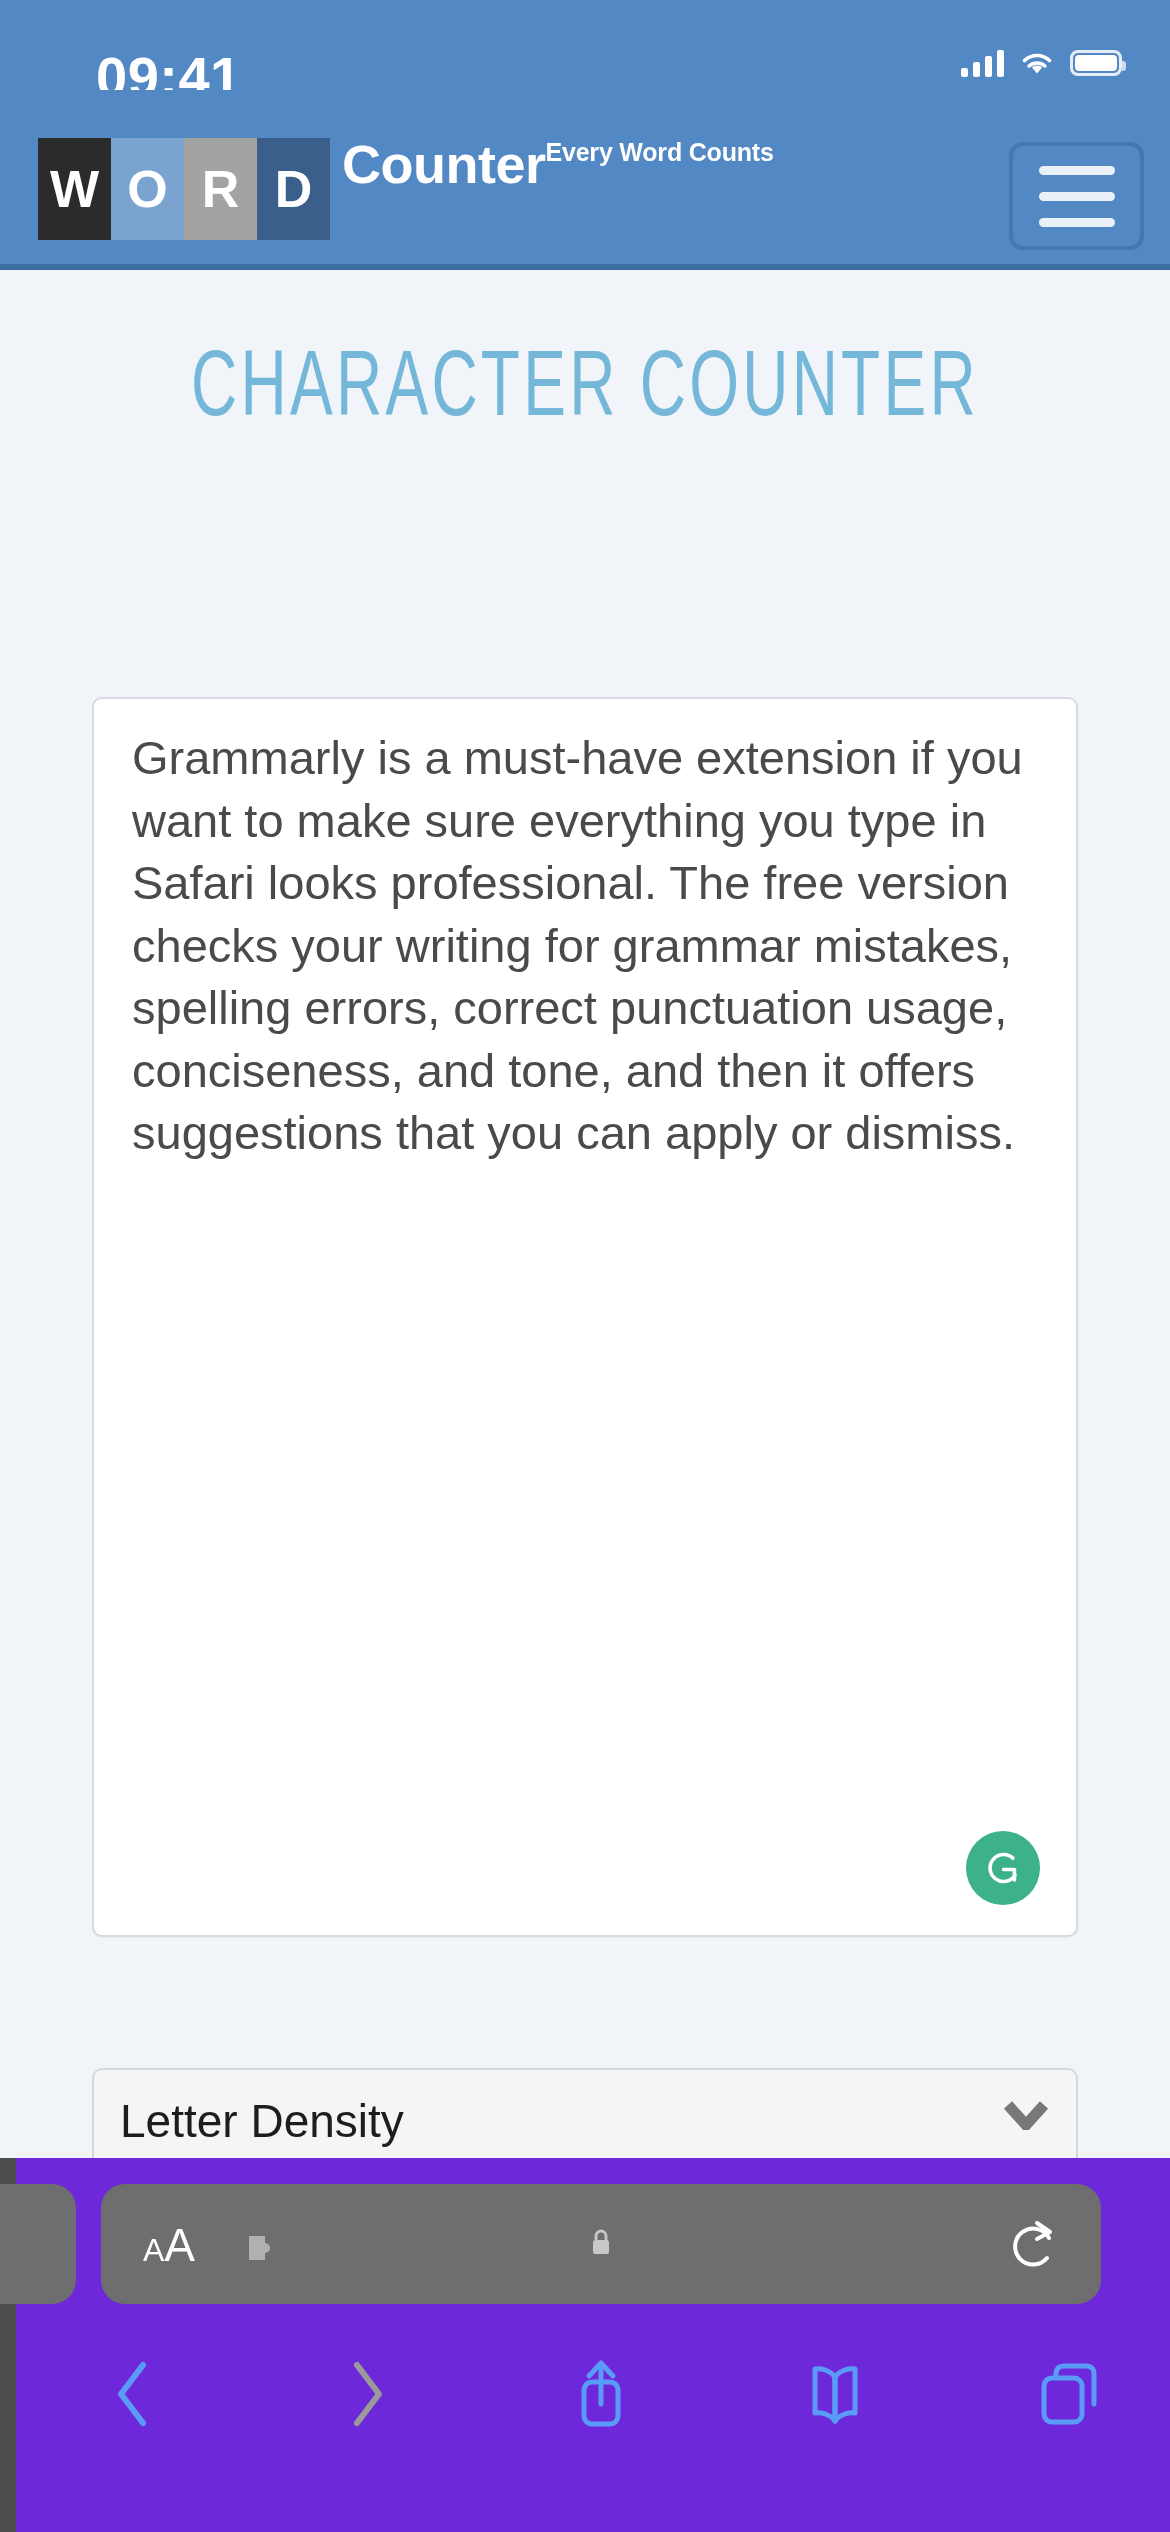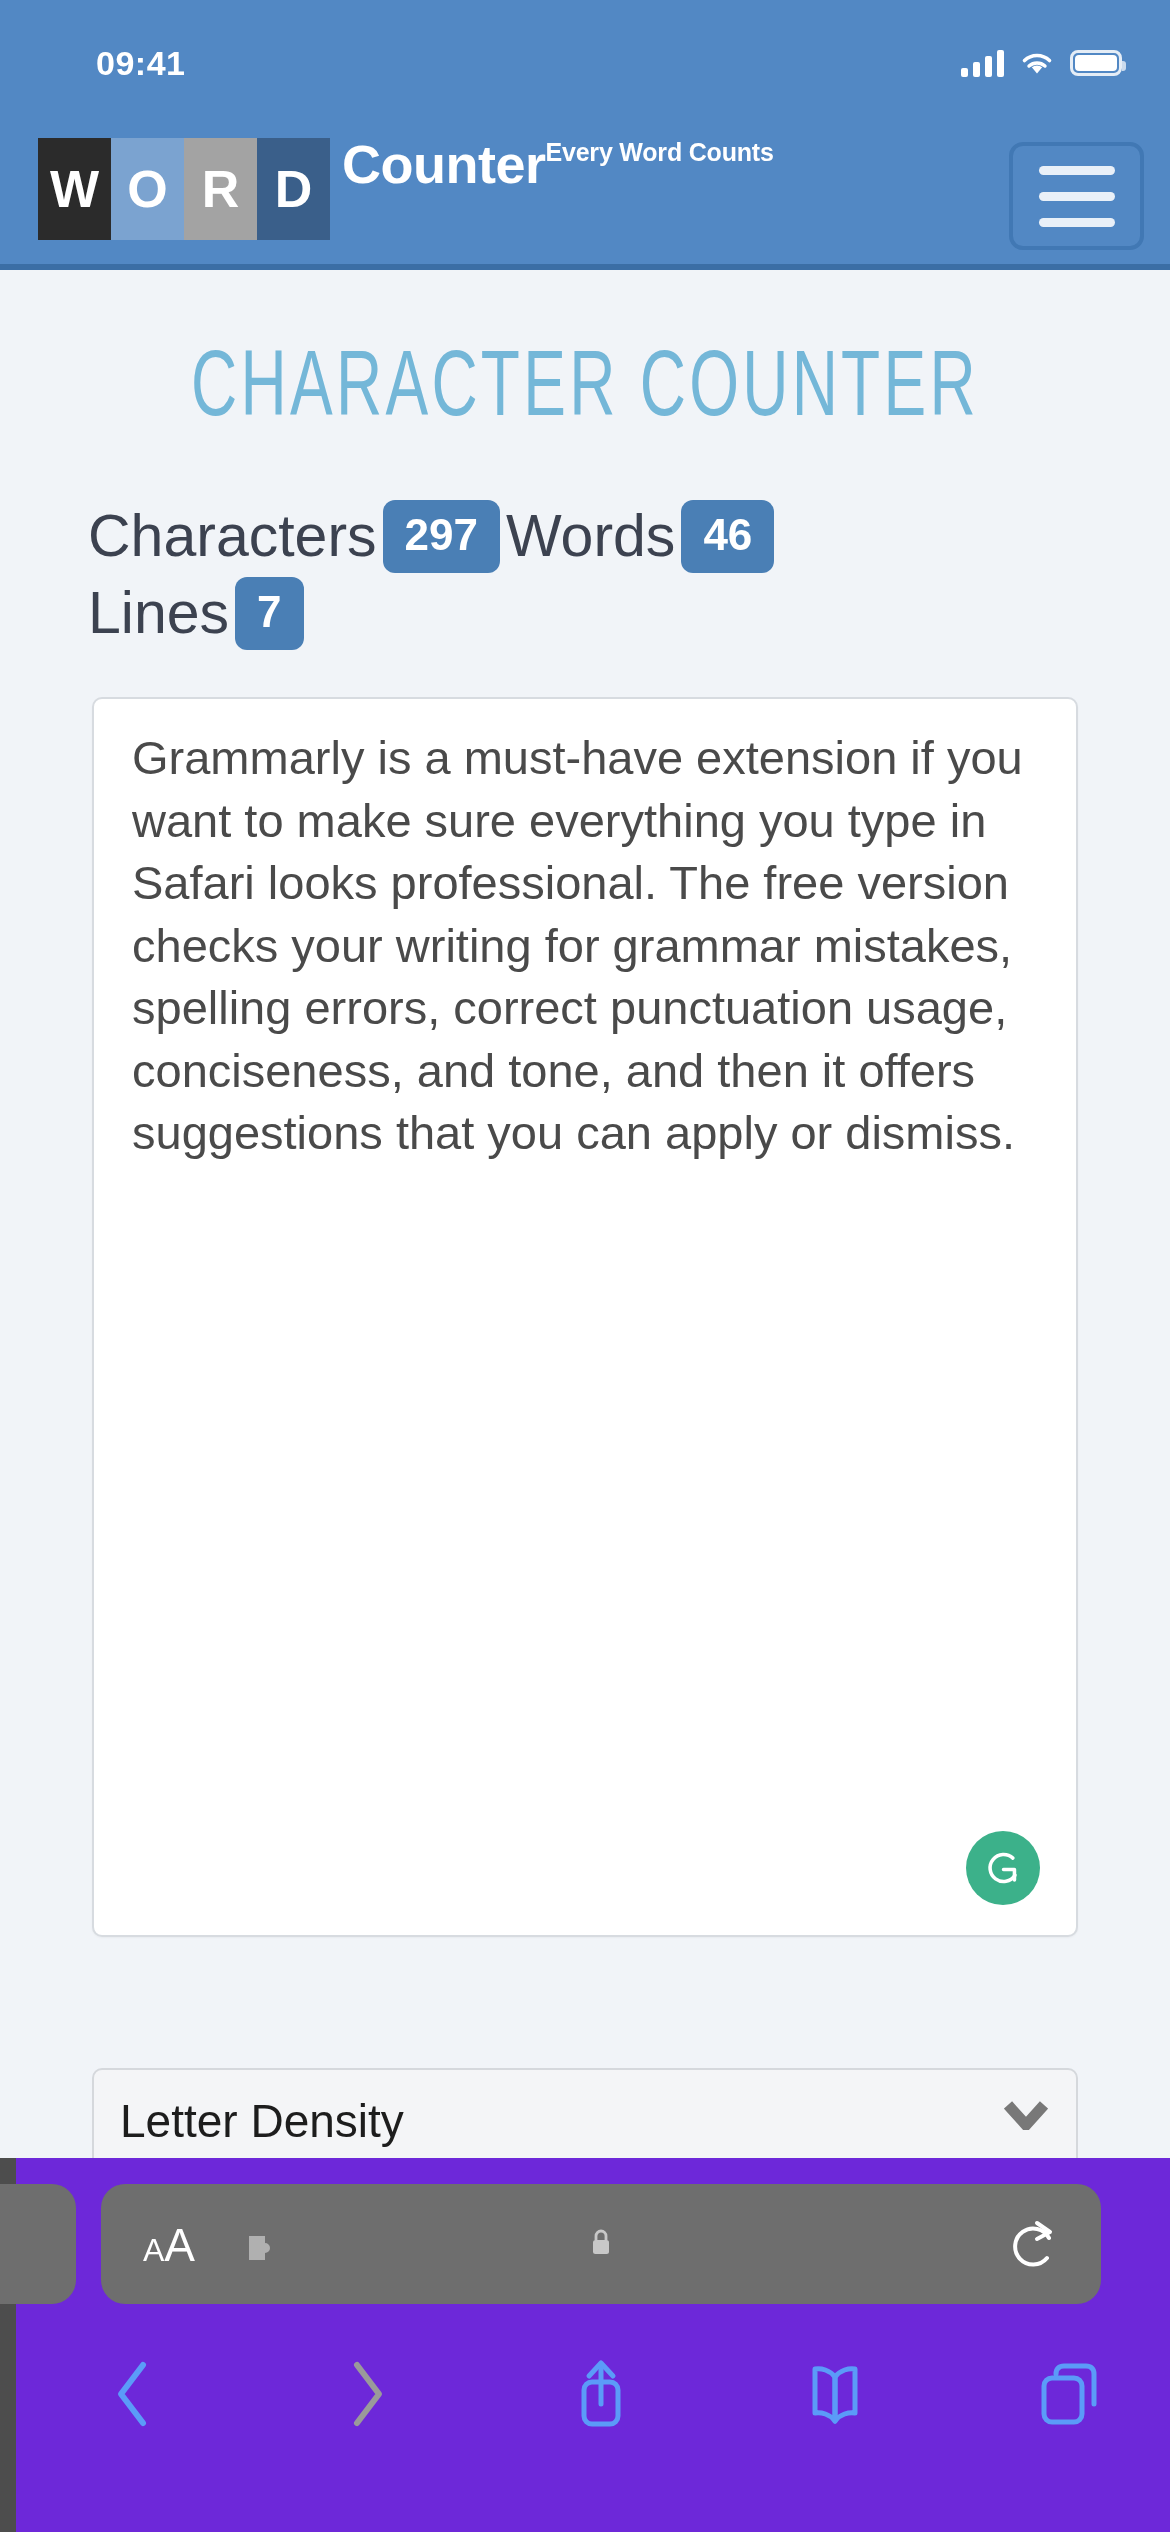--- a/index.html
+++ b/index.html
@@ -17,21 +17,21 @@
     background:#f1f4f8; overflow:hidden;
   }
 
   
   #statusbar{
     position:absolute; left:0; top:0; width:1170px; height:90px;
     background:#5288c4;
   }
   #clock{
     position:absolute; left:96px; top:44px;
-    font-size:34px; font-weight:700; color:#fff; letter-spacing:0.5px;
+    font-size:56px; font-weight:700; color:#fff; letter-spacing:0.5px;
   }
   #status-right{
     position:absolute; right:48px; top:44px; height:38px;
     display:flex; align-items:center; gap:16px;
   }
   .bars{ display:flex; align-items:flex-end; gap:5px; height:28px; }
   .bars i{ display:block; width:7px; background:#fff; border-radius:2px; }
   .bars i:nth-child(1){ height:9px; }
   .bars i:nth-child(2){ height:15px; }
   .bars i:nth-child(3){ height:21px; }
@@ -210,23 +210,20 @@
   </div>
 
   <div id="menu-btn">
     <i></i>
       <i></i>
       <i></i>
   </div>
 
   <div id="ptitle">CHARACTER COUNTER</div>
 
-  <div id="counters">
-    <span class="lbl">Characters</span><span class="badge">297</span><span class="lbl">Words</span><span class="badge">46</span><br><span class="lbl">Lines</span><span class="badge">7</span>
-  </div>
 
   <div id="ta-wrap">
     <div id="ta-text">Grammarly is a must-have extension if you want to make sure everything you type in Safari looks professional. The free version checks your writing for grammar mistakes, spelling errors, correct punctuation usage, conciseness, and tone, and then it offers suggestions that you can apply or dismiss.</div>
     <div id="gram">
       <svg viewBox="0 0 48 48" width="50" height="50">
         <path d="M33.5 14.5A13 13 0 1035.5 31" stroke="#fff" stroke-width="3.4" fill="none" stroke-linecap="round"></path>
         <path d="M24.5 25.5h10.5v10" stroke="#fff" stroke-width="3.4" fill="none" stroke-linecap="round" stroke-linejoin="round"></path>
       </svg>
     </div>
   </div>

